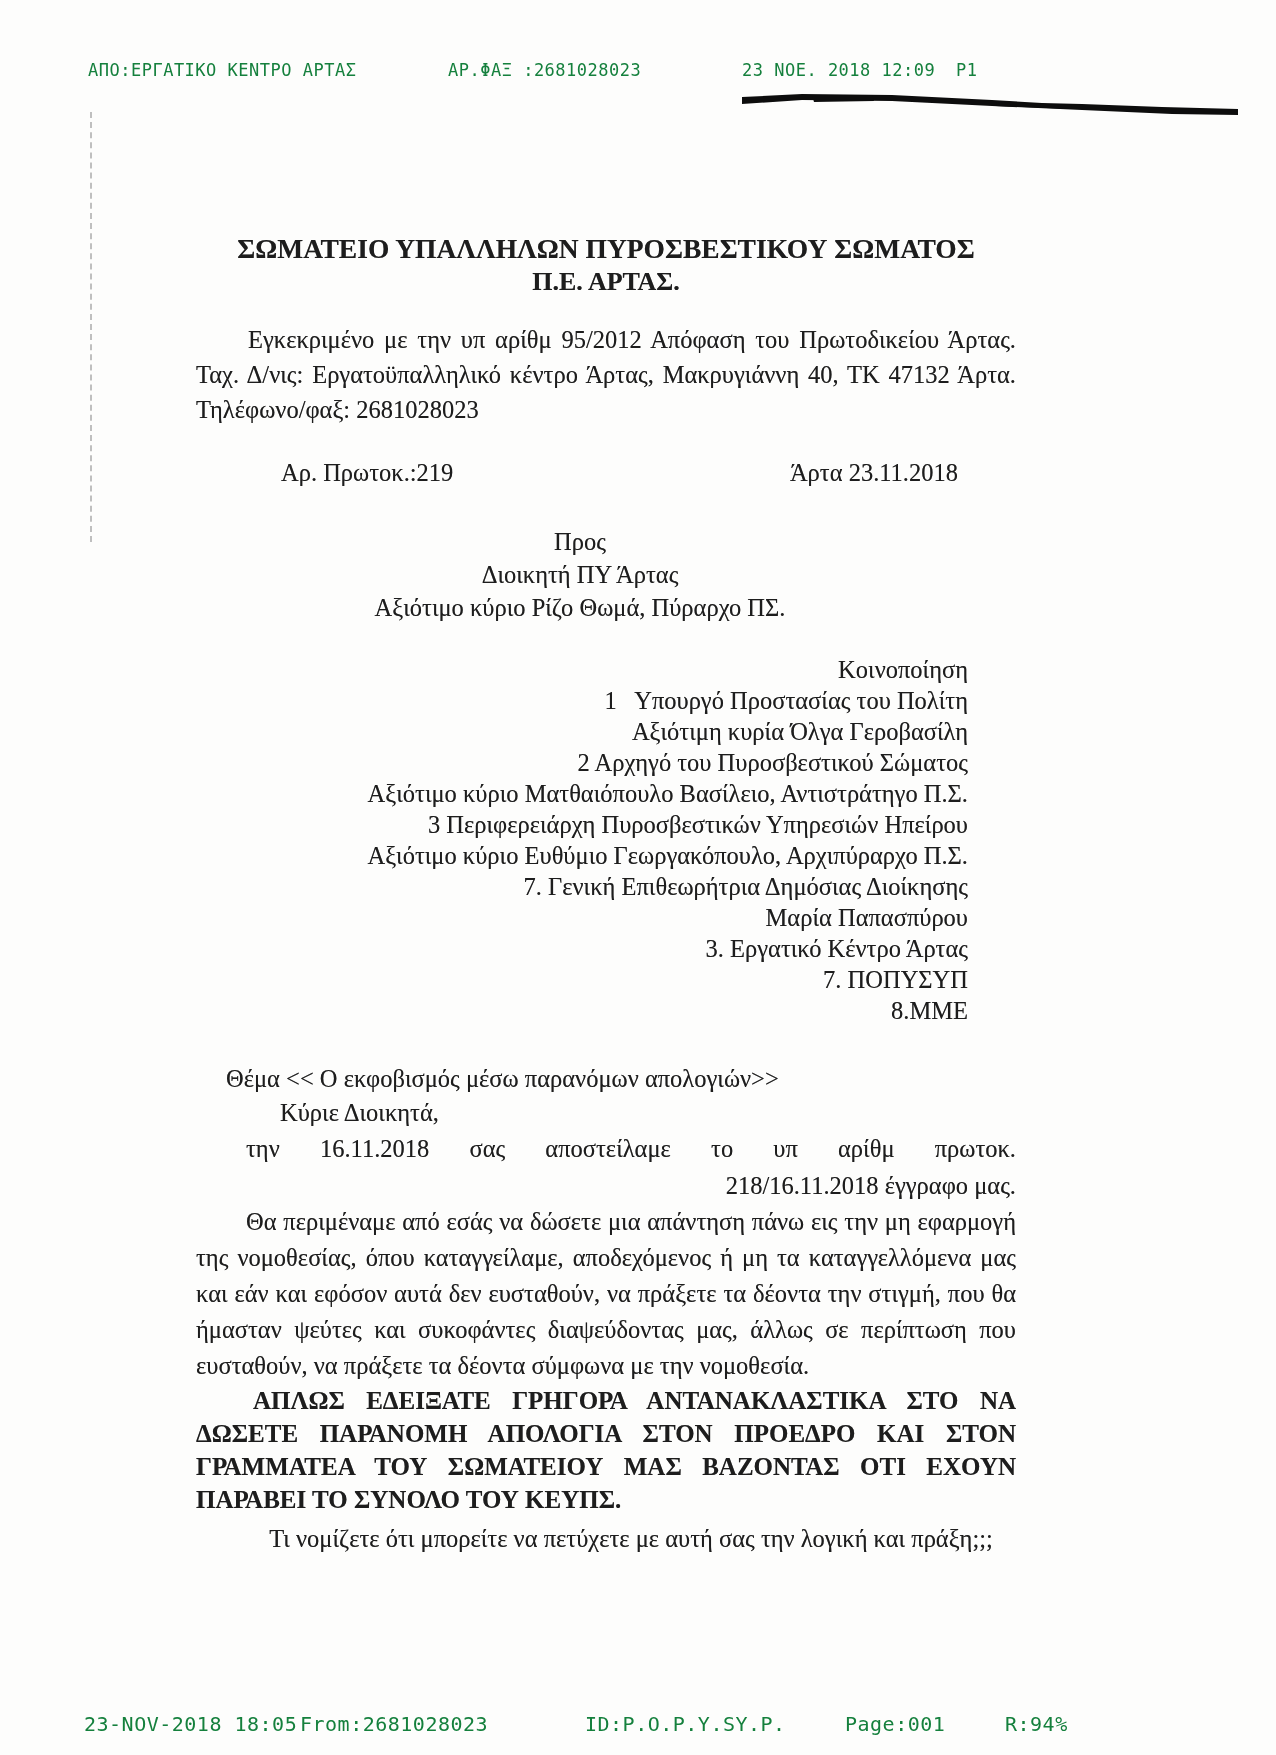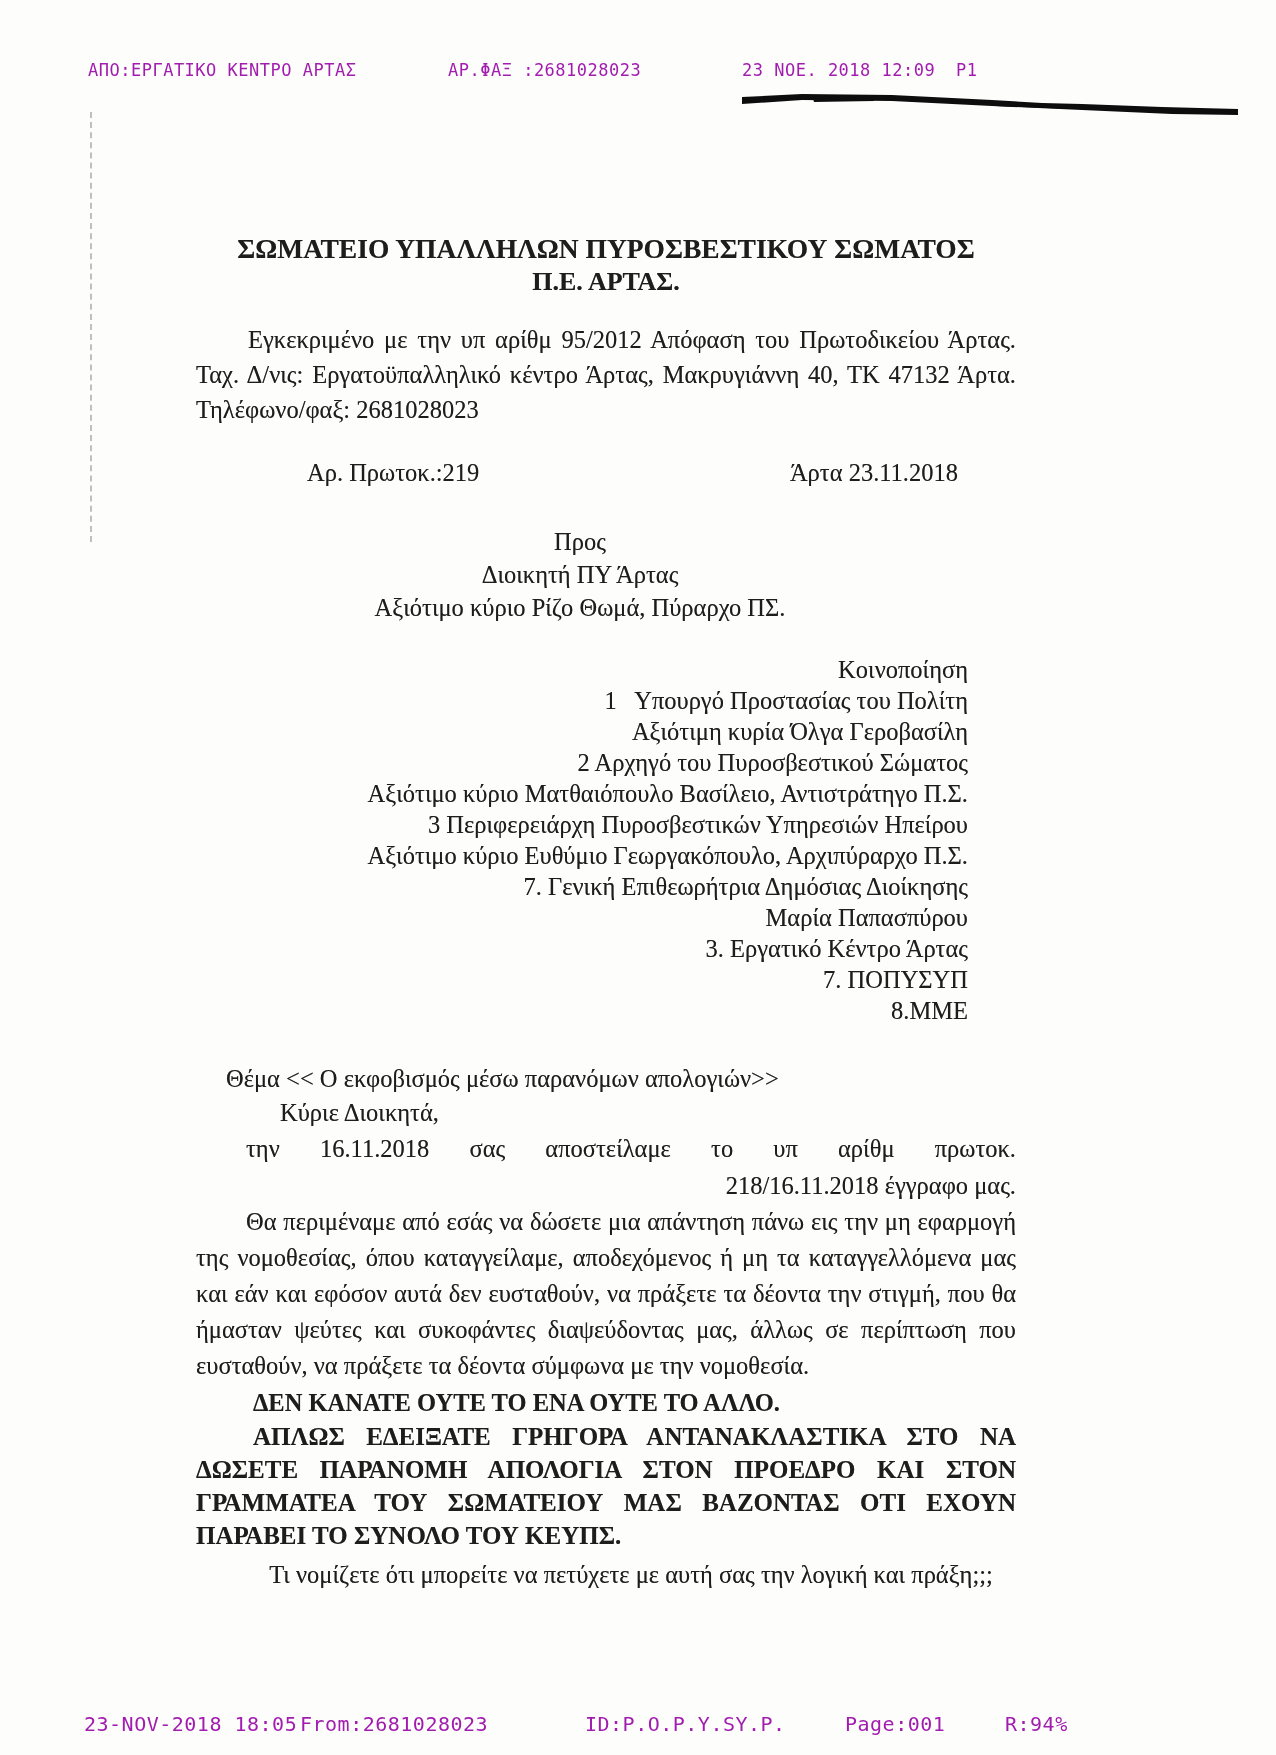--- a/index.html
+++ b/index.html
@@ -8,21 +8,21 @@
     width:1276px;height:1755px;
     background:#fdfdfc;
     overflow:hidden;
     font-family:"Liberation Serif", serif;
     color:#1d1d1d;
   }
   
   .fax-line{
     position:absolute;
     font-family:"DejaVu Sans Mono", monospace;
-    color:#a21caf;
+    color:#15803d;
     white-space:nowrap;
   }
   .fax-header-item{top:60px;font-size:17px;letter-spacing:0.5px;}
   .fh-from{left:88px;}
   .fh-fax{left:448px;}
   .fh-dt{left:742px;}
   .fh-page{left:956px;}
   .fax-footer-item{top:1712px;font-size:20px;letter-spacing:0.5px;}
   .ff-dt{left:84px;}
   .ff-from{left:300px;}
@@ -38,21 +38,21 @@
   
   .content{
     position:absolute;left:196px;top:232px;width:820px;
     font-size:24.5px;line-height:37px;
     text-shadow:0 0 .5px rgba(20,20,20,.45);
   }
   .doc-title{text-align:center;font-weight:bold;font-size:27.5px;line-height:34px;}
   .doc-title2{text-align:center;font-weight:bold;font-size:26px;line-height:32px;}
   .approval{margin-top:24px;text-align:justify;text-indent:52px;line-height:35px;}
   .meta-row{margin-top:30px;display:flex;justify-content:space-between;line-height:32px;}
-  .meta-protocol{margin-left:111px;}
+  .meta-protocol{margin-left:85px;}
   .meta-date{margin-right:58px;}
   .recipient{margin-top:36px;text-align:center;margin-right:52px;line-height:33px;}
   .cc{margin-top:30px;text-align:right;margin-right:48px;line-height:31px;}
   .subject{margin-top:36px;margin-left:30px;line-height:34px;}
   .salutation{margin-left:84px;line-height:34px;}
   .p-first{
     text-align:justify;text-align-last:justify;
     text-indent:50px;line-height:37px;
   }
   .p-first-rest{text-align:right;line-height:37px;}
@@ -110,21 +110,20 @@
     </div>
 
     <div class="subject">Θέμα &lt;&lt; Ο εκφοβισμός μέσω παρανόμων απολογιών&gt;&gt;</div>
     <div class="salutation">Κύριε Διοικητά,</div>
 
     <div class="p-first">την 16.11.2018 σας αποστείλαμε το υπ αρίθμ πρωτοκ.</div>
     <div class="p-first-rest">218/16.11.2018 έγγραφο μας.</div>
 
     <div class="p-just">Θα περιμέναμε από εσάς να δώσετε μια απάντηση πάνω εις την μη εφαρμογή της νομοθεσίας, όπου καταγγείλαμε, αποδεχόμενος ή μη τα καταγγελλόμενα μας και εάν και εφόσον αυτά δεν ευσταθούν, να πράξετε τα δέοντα την στιγμή, που θα ήμασταν ψεύτες και συκοφάντες διαψεύδοντας μας, άλλως σε περίπτωση που ευσταθούν, να πράξετε τα δέοντα σύμφωνα με την νομοθεσία.</div>
 
-    <div class="p-bold-line">ΔΕΝ ΚΑΝΑΤΕ ΟΥΤΕ ΤΟ ΕΝΑ ΟΥΤΕ ΤΟ ΑΛΛΟ.</div>
 
     <div class="p-bold-just">ΑΠΛΩΣ ΕΔΕΙΞΑΤΕ ΓΡΗΓΟΡΑ ΑΝΤΑΝΑΚΛΑΣΤΙΚΑ ΣΤΟ ΝΑ ΔΩΣΕΤΕ ΠΑΡΑΝΟΜΗ ΑΠΟΛΟΓΙΑ ΣΤΟΝ ΠΡΟΕΔΡΟ ΚΑΙ ΣΤΟΝ ΓΡΑΜΜΑΤΕΑ ΤΟΥ ΣΩΜΑΤΕΙΟΥ ΜΑΣ ΒΑΖΟΝΤΑΣ ΟΤΙ ΕΧΟΥΝ ΠΑΡΑΒΕΙ ΤΟ ΣΥΝΟΛΟ ΤΟΥ ΚΕΥΠΣ.</div>
 
     <div class="p-last">Τι νομίζετε ότι μπορείτε να πετύχετε με αυτή σας την λογική και πράξη;;;</div>
   </div>
 
   <div class="fax-line fax-footer-item ff-dt">23-NOV-2018 18:05</div>
   <div class="fax-line fax-footer-item ff-from">From:2681028023</div>
   <div class="fax-line fax-footer-item ff-id">ID:P.O.P.Y.SY.P.</div>
   <div class="fax-line fax-footer-item ff-page">Page:001</div>

